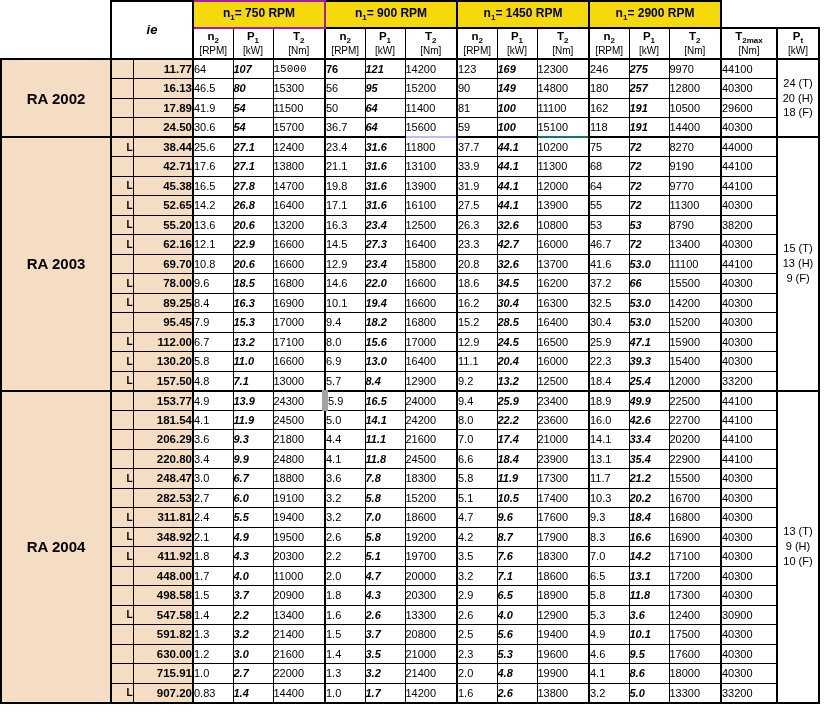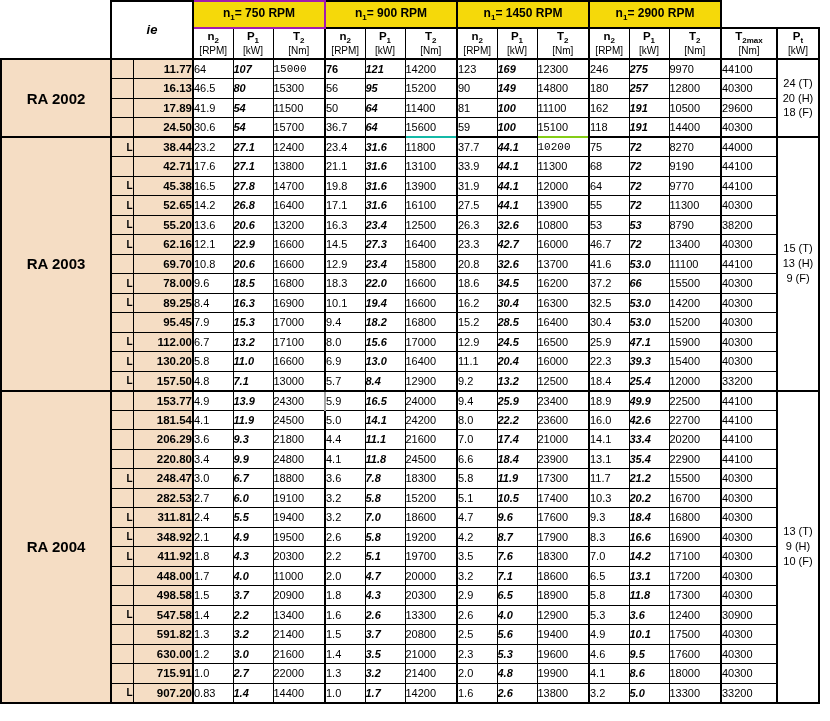--- a/index.html
+++ b/index.html
@@ -186,29 +186,29 @@
           <td class="t2" style="">15100</td>
           <td class="n2" style="border-left:2px solid #000;">118</td>
           <td class="p1" style="">191</td>
           <td class="t2" style="">14400</td>
           <td class="t2max" style="border-left:2px solid #000;">40300</td>
         </tr>
         <tr class="row">
           <td rowspan="13" class="grp-name" style="border:2px solid #000">RA 2003</td>
           <td class="lcol" style="border-top:2px solid #000;border-left:2px solid #000;">L</td>
           <td class="ie" style="border-top:2px solid #000;">38.44</td>
-          <td class="n2" style="border-top:2px solid #000;border-left:2px solid #000;">23.2</td>
+          <td class="n2" style="border-top:2px solid #000;border-left:2px solid #000;">25.6</td>
           <td class="p1" style="border-top:2px solid #000;">27.1</td>
           <td class="t2" style="border-top:2px solid #000;">12400</td>
           <td class="n2" style="border-top:2px solid #000;border-left:2px solid #000;">23.4</td>
           <td class="p1" style="border-top:2px solid #000;">31.6</td>
-          <td class="t2" style="border-top:2px solid #14b8a6;">11800</td>
+          <td class="t2" style="border-top:2px solid #c4b5fd;">11800</td>
           <td class="n2" style="border-top:2px solid #000;border-left:2px solid #000;">37.7</td>
           <td class="p1" style="border-top:2px solid #000;">44.1</td>
-          <td class="t2" style="border-top:2px solid #84cc16;font-family:Liberation Mono, monospace;">10200</td>
+          <td class="t2" style="border-top:2px solid #0f766e;">10200</td>
           <td class="n2" style="border-top:2px solid #000;border-left:2px solid #000;">75</td>
           <td class="p1" style="border-top:2px solid #000;">72</td>
           <td class="t2" style="border-top:2px solid #000;">8270</td>
           <td class="t2max" style="border-top:2px solid #000;border-left:2px solid #000;">44000</td>
           <td rowspan="13" class="pt-cell" style="border:2px solid #000">
             <div>15 (T)</div>
             <div>13 (H)</div>
             <div>9 (F)</div>
           </td>
         </tr>
@@ -313,21 +313,21 @@
           <td class="p1" style="">53.0</td>
           <td class="t2" style="">11100</td>
           <td class="t2max" style="border-left:2px solid #000;">44100</td>
         </tr>
         <tr class="row">
           <td class="lcol" style="border-left:2px solid #000;">L</td>
           <td class="ie" style="">78.00</td>
           <td class="n2" style="border-left:2px solid #000;">9.6</td>
           <td class="p1" style="">18.5</td>
           <td class="t2" style="">16800</td>
-          <td class="n2" style="border-left:2px solid #000;">18.3</td>
+          <td class="n2" style="border-left:2px solid #000;">14.6</td>
           <td class="p1" style="">22.0</td>
           <td class="t2" style="">16600</td>
           <td class="n2" style="border-left:2px solid #000;">18.6</td>
           <td class="p1" style="">34.5</td>
           <td class="t2" style="">16200</td>
           <td class="n2" style="border-left:2px solid #000;">37.2</td>
           <td class="p1" style="">66</td>
           <td class="t2" style="">15500</td>
           <td class="t2max" style="border-left:2px solid #000;">40300</td>
         </tr>
@@ -416,21 +416,21 @@
           <td class="t2" style="">12000</td>
           <td class="t2max" style="border-left:2px solid #000;">33200</td>
         </tr>
         <tr class="row">
           <td rowspan="16" class="grp-name" style="border:2px solid #000">RA 2004</td>
           <td class="lcol" style="border-top:2px solid #000;border-left:2px solid #000;"></td>
           <td class="ie" style="border-top:2px solid #000;">153.77</td>
           <td class="n2" style="border-top:2px solid #000;border-left:2px solid #000;">4.9</td>
           <td class="p1" style="border-top:2px solid #000;">13.9</td>
           <td class="t2" style="border-top:2px solid #000;">24300</td>
-          <td class="n2" style="border-top:2px solid #000;border-left:2px solid #a3a3a3;">5.9</td>
+          <td class="n2" style="border-top:2px solid #000;border-left:6px solid #a3a3a3;">5.9</td>
           <td class="p1" style="border-top:2px solid #000;">16.5</td>
           <td class="t2" style="border-top:2px solid #000;">24000</td>
           <td class="n2" style="border-top:2px solid #000;border-left:2px solid #000;">9.4</td>
           <td class="p1" style="border-top:2px solid #000;">25.9</td>
           <td class="t2" style="border-top:2px solid #000;">23400</td>
           <td class="n2" style="border-top:2px solid #000;border-left:2px solid #000;">18.9</td>
           <td class="p1" style="border-top:2px solid #000;">49.9</td>
           <td class="t2" style="border-top:2px solid #000;">22500</td>
           <td class="t2max" style="border-top:2px solid #000;border-left:2px solid #000;">44100</td>
           <td rowspan="16" class="pt-cell" style="border:2px solid #000">

